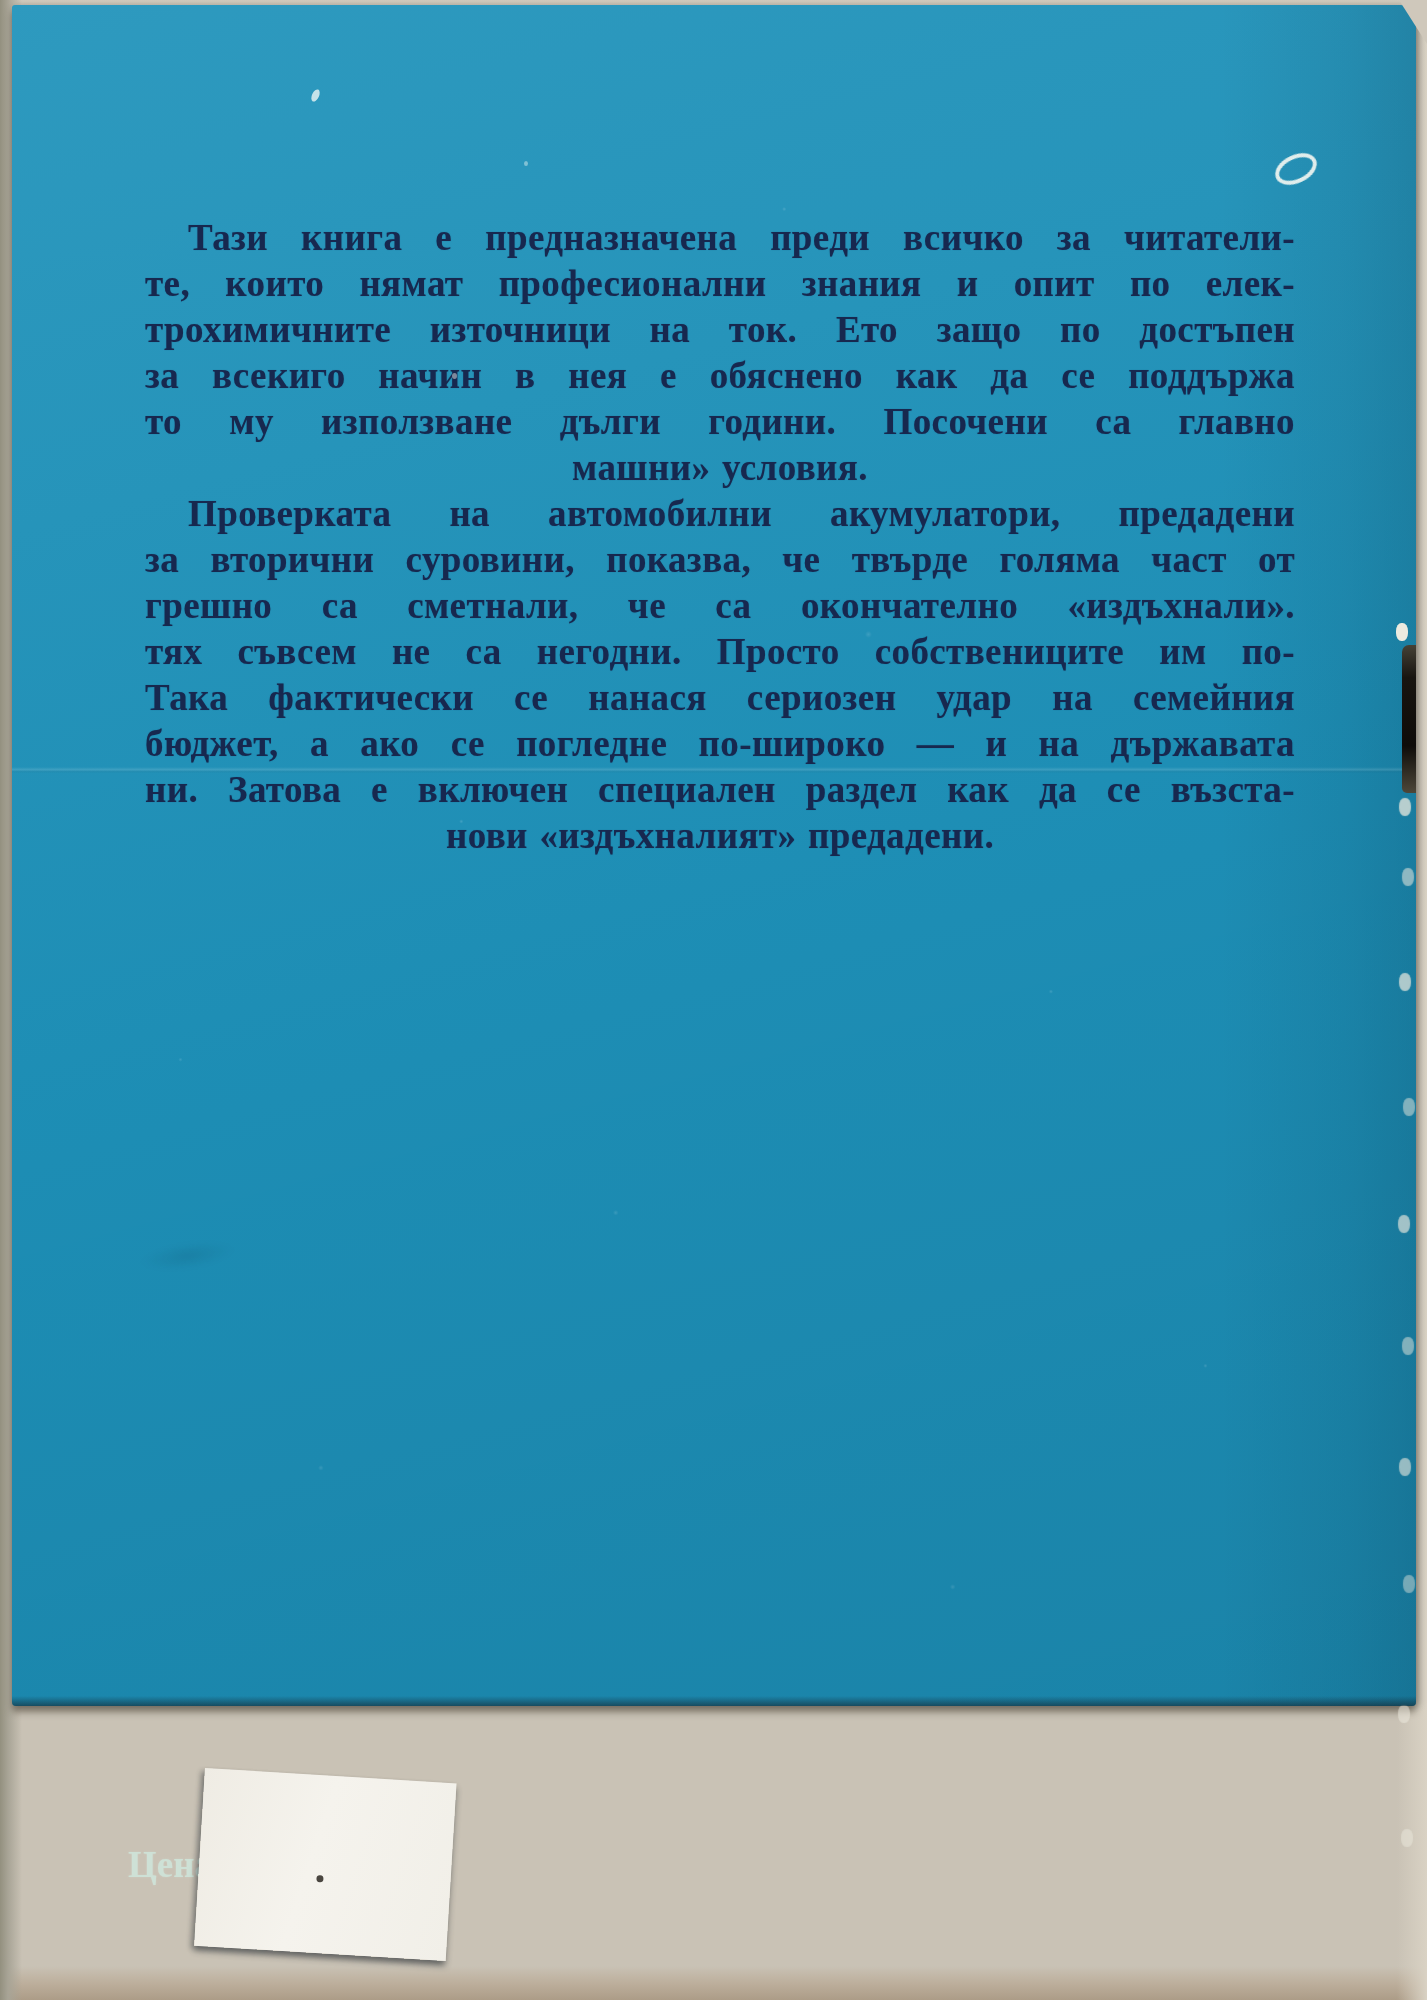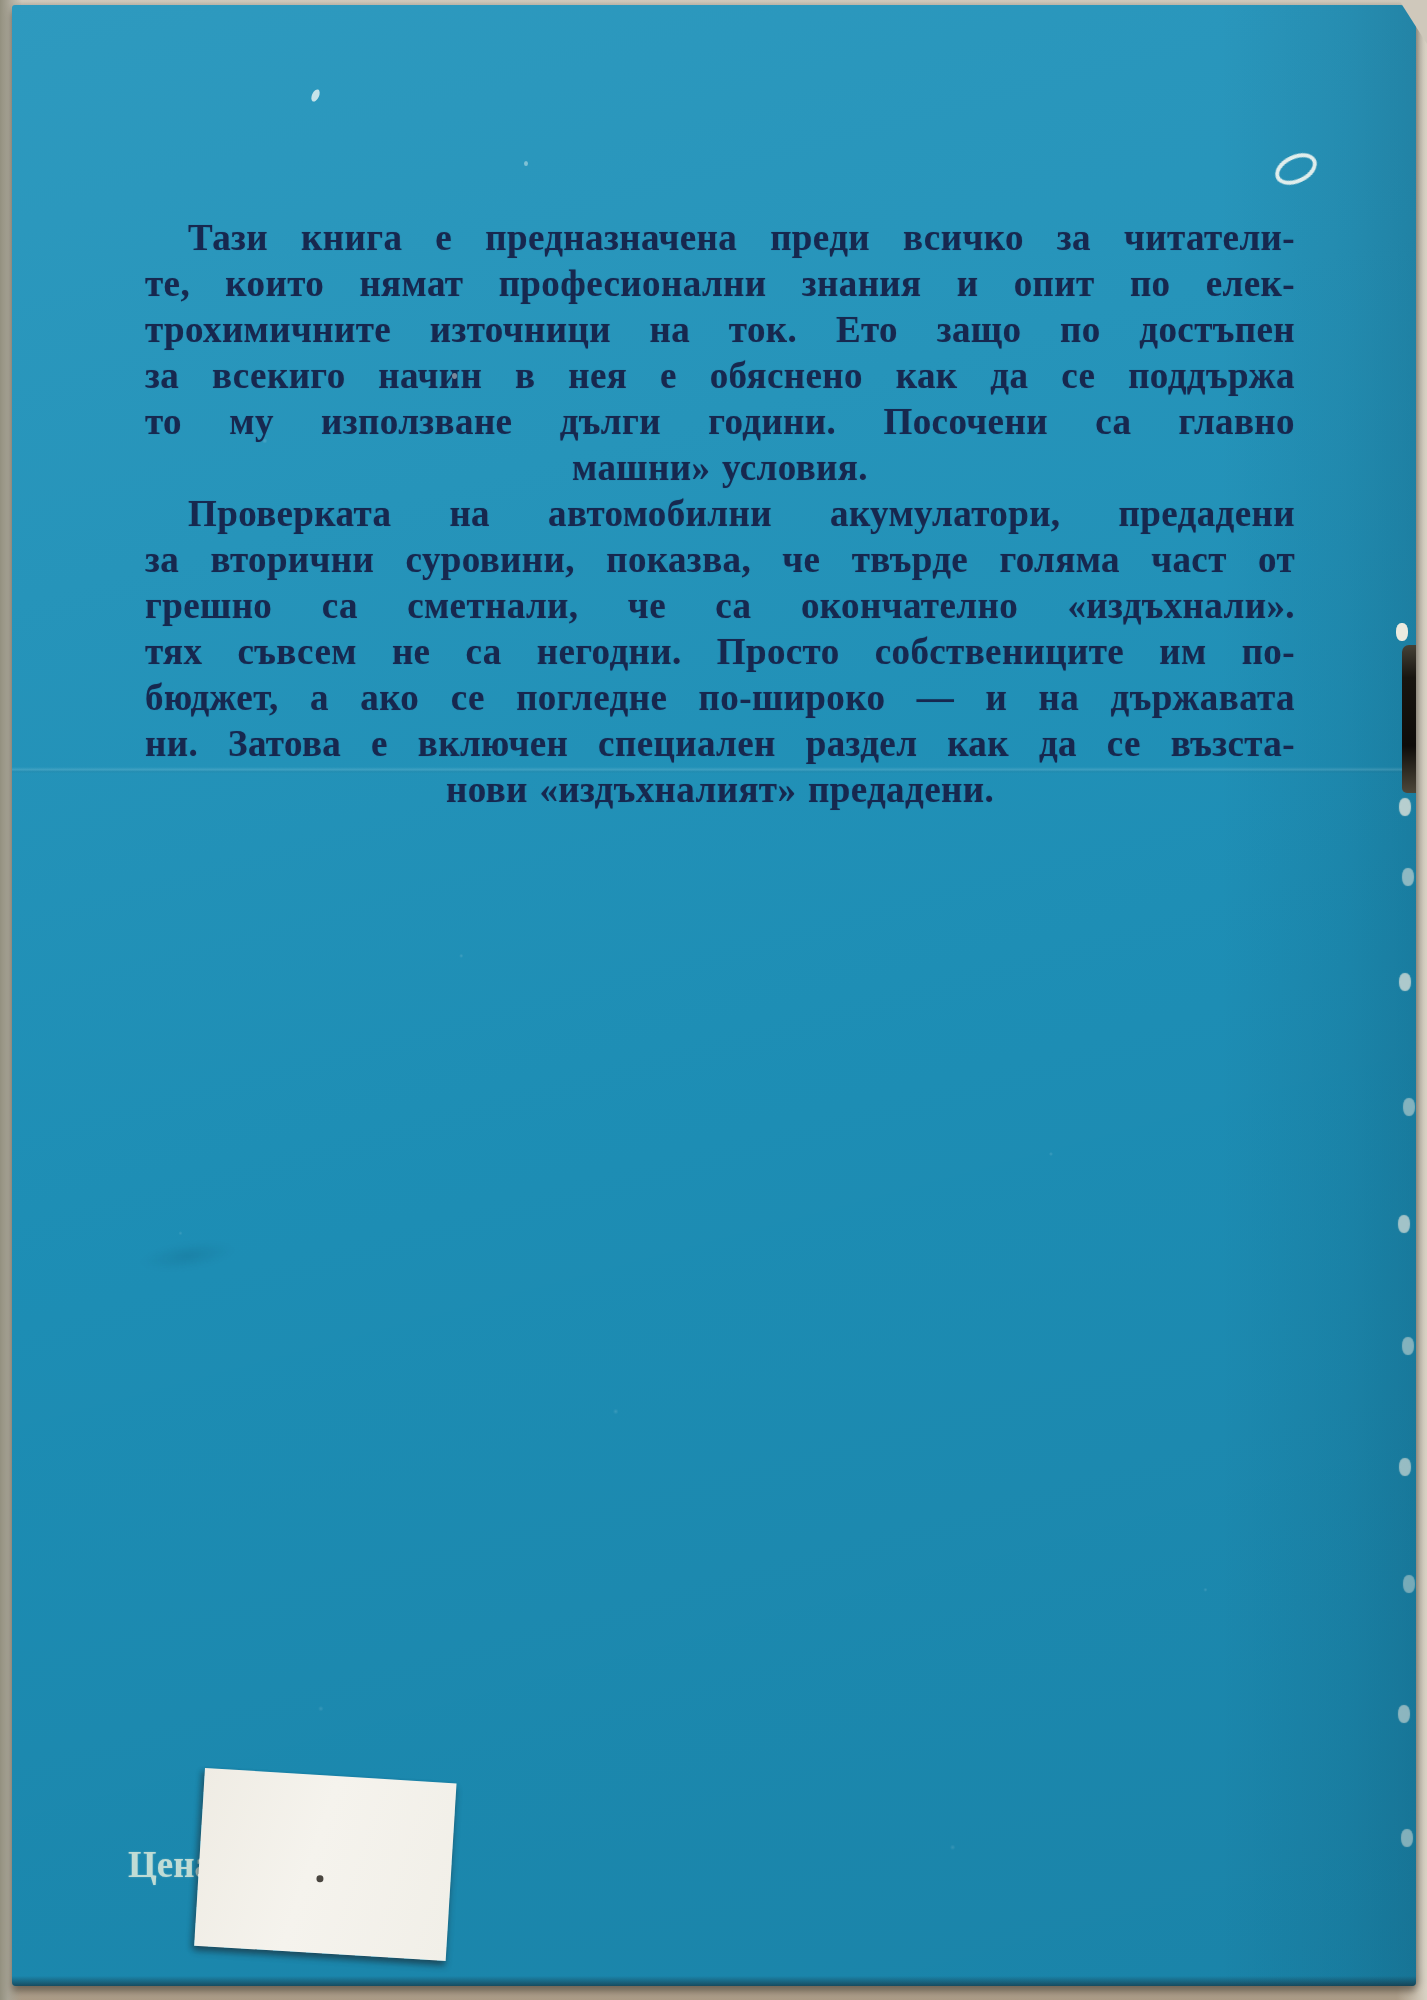--- a/index.html
+++ b/index.html
@@ -18,21 +18,21 @@
       linear-gradient(to top, #ac9c87 0px, #bcae9b 16px, rgba(201,194,181,0) 34px),
       linear-gradient(to bottom, #d3ccbf 0px, rgba(201,194,181,0) 20px);
     background-repeat: no-repeat;
   }
 
   .cover {
     position: absolute;
     left: 12px;
     top: 5px;
     width: 1404px;
-    height: 1981px;
+    height: 1701px;
     border-radius: 3px 16px 4px 4px;
     background-color: #1e92ba;
     background-repeat: no-repeat;
     background-image:
       radial-gradient(4px 4px at 18% 22%, rgba(255,255,255,.16), transparent 70%),
       radial-gradient(3px 3px at 32% 48%, rgba(255,255,255,.15), transparent 70%),
       radial-gradient(5px 5px at 61% 37%, rgba(255,255,255,.12), transparent 70%),
       radial-gradient(3px 3px at 74% 58%, rgba(255,255,255,.15), transparent 70%),
       radial-gradient(4px 4px at 43% 71%, rgba(255,255,255,.13), transparent 70%),
       radial-gradient(3px 3px at 85% 80%, rgba(255,255,255,.14), transparent 70%),
@@ -203,20 +203,21 @@
         <div class="line">трохимичните източници на ток. Ето защо по достъпен</div>
         <div class="line">за всекиго начин в нея е обяснено как да се поддържа</div>
         <div class="line">то му използване дълги години. Посочени са главно</div>
         <div class="line last">машни» условия.</div>
       </div>
       <div>
         <div class="line indent">Проверката на автомобилни акумулатори, предадени</div>
         <div class="line">за вторични суровини, показва, че твърде голяма част от</div>
         <div class="line">грешно са сметнали, че са окончателно «издъхнали».</div>
         <div class="line">тях съвсем не са негодни. Просто собствениците им по-</div>
+        <div class="line">Така фактически се нанася сериозен удар на семейния</div>
         <div class="line">бюджет, а ако се погледне по-широко — и на държавата</div>
         <div class="line">ни. Затова е включен специален раздел как да се възста-</div>
         <div class="line last">нови «издъхналият» предадени.</div>
       </div>
     </div>
 
     <div class="crease"></div>
     <div class="smudge"></div>
     <div class="speck-a"></div>
     <div class="speck-b"></div>

